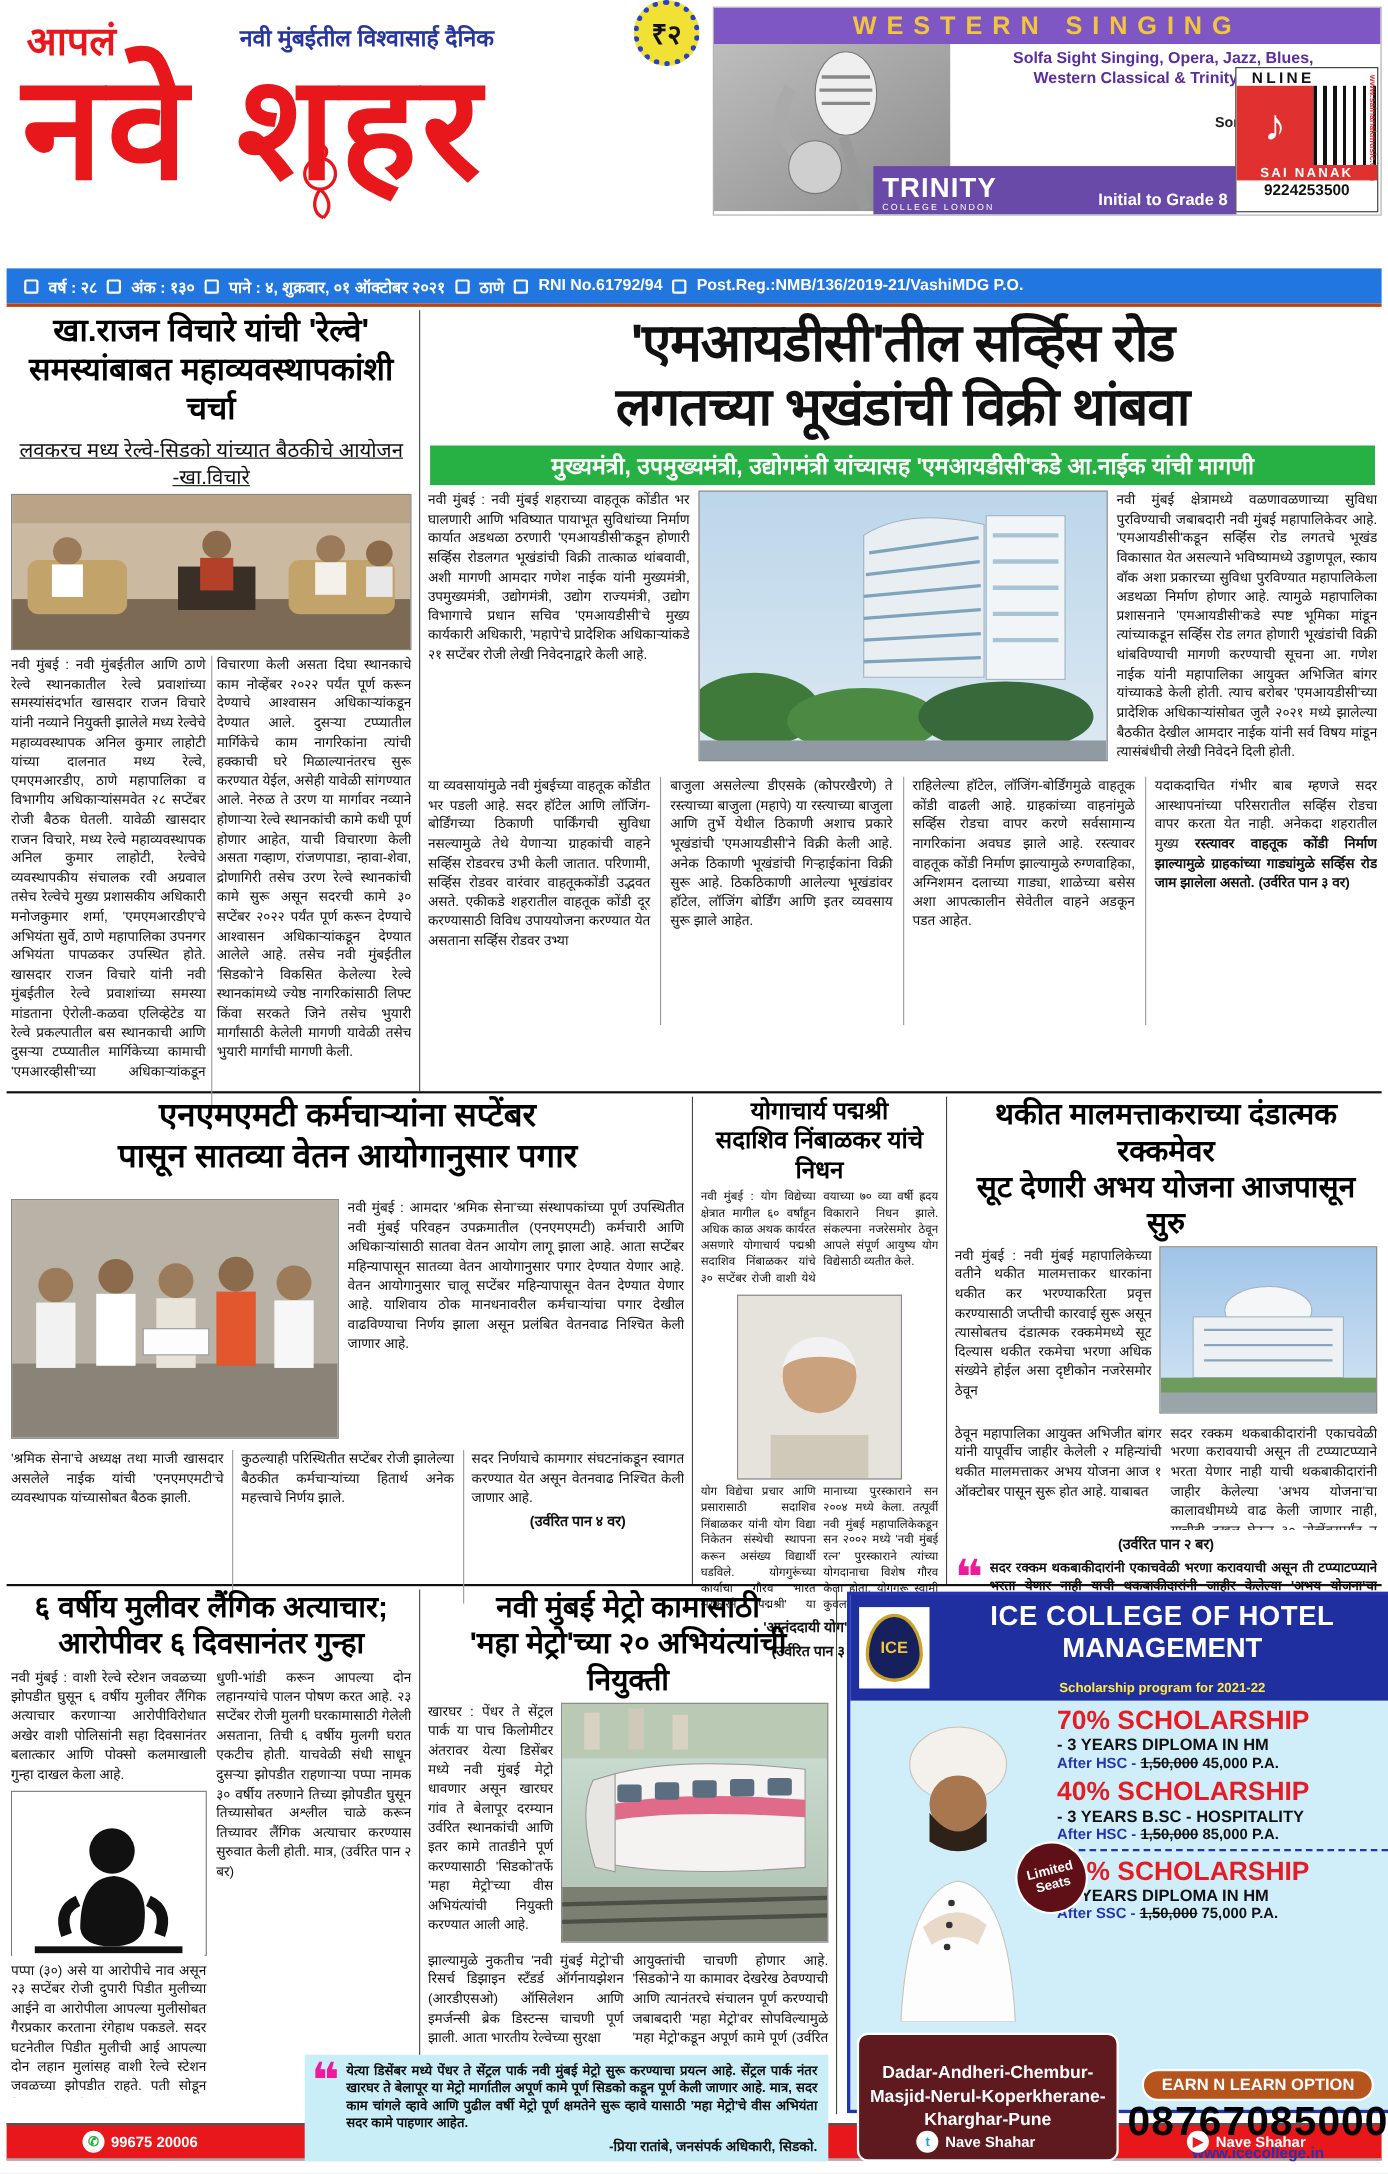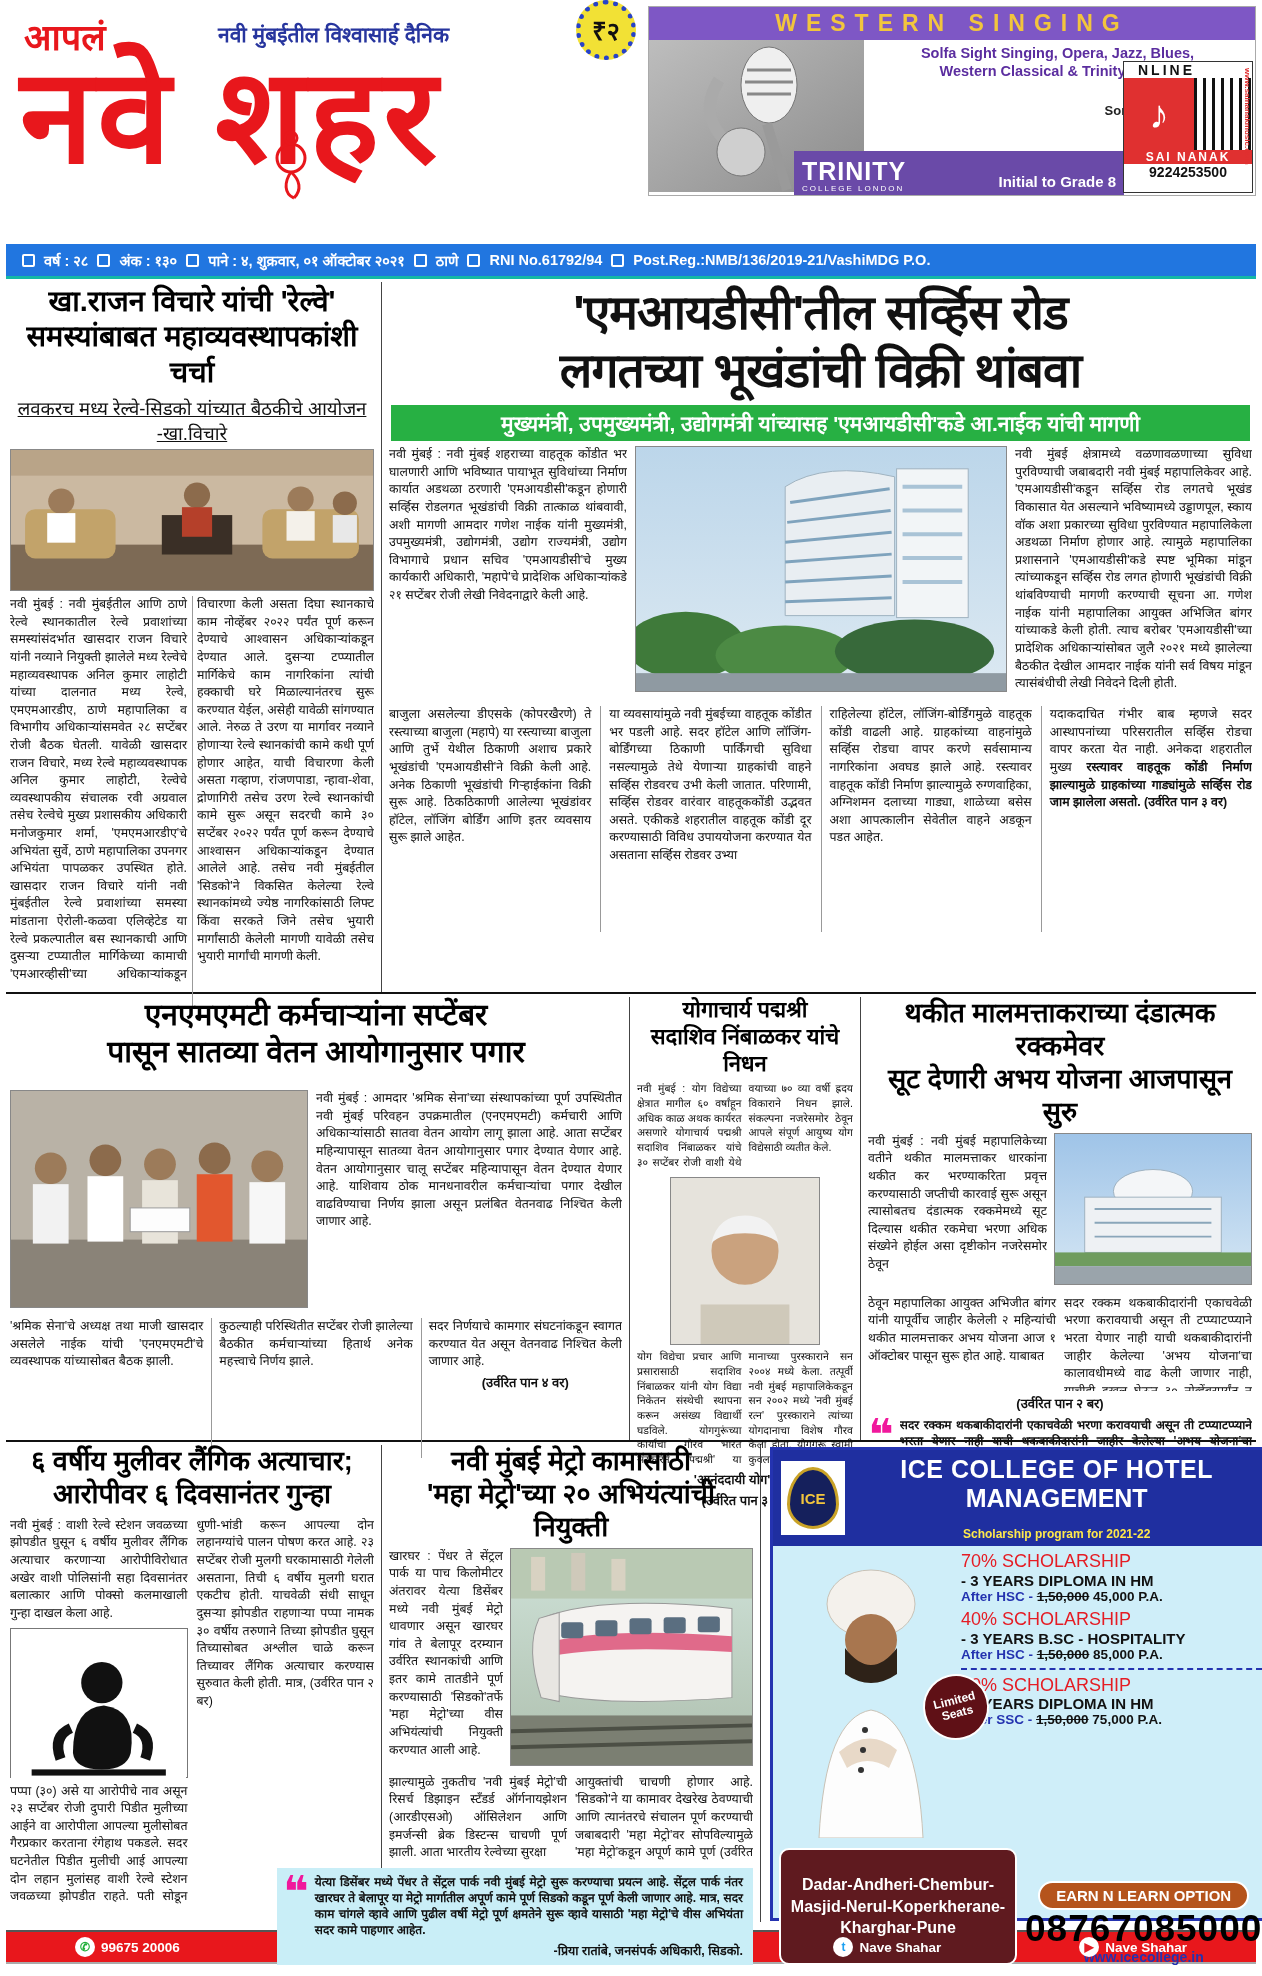--- a/index.html
+++ b/index.html
@@ -28,21 +28,21 @@
   .sai-art{height:72px;display:flex}
   .sai-red{width:70px;background:#e03030;color:#fff;font-size:40px;display:flex;align-items:center;justify-content:center}
   .sai-keys{flex:1;background:repeating-linear-gradient(90deg,#111 0 3px,#fff 3px 9px)}
   .sai-name{background:#e03030;color:#fff;font-weight:900;font-size:12px;text-align:center;letter-spacing:2px}
   .sai-phone{font-weight:900;font-size:14px;text-align:center}
   .sai-site{position:absolute;right:0;top:6px;writing-mode:vertical-rl;font-size:8px;color:#e03030;font-weight:700}
   
   .dateline{height:32px;background:#2176e0;color:#fff;display:flex;align-items:center;gap:9px;padding:0 16px;font-weight:700;font-size:14.5px}
   .chk{width:13px;height:13px;border:2px solid #fff;border-radius:2px;display:inline-block;flex:none}
   
-  .rowA{height:716px;display:flex;border-top:3px solid #14b8a6;padding-top:3px}
+  .rowA{height:716px;display:flex;border-top:3px solid #c2410c;padding-top:3px}
   .rowB{height:448px;display:flex;border-top:2px solid #111;padding-top:3px}
   .rowC{height:482px;display:flex;border-top:2px solid #111;padding-top:3px}
   .vline{width:1px;background:#444;margin:0 3px;flex:none}
   .colL{width:372px;flex:none;padding:2px 4px}
   .colR{flex:1;padding:2px 4px;position:relative}
   .h-art{font-weight:900;text-align:center;line-height:1.22;color:#000}
   .h-railway{font-size:29px}
   .sub-railway{font-size:18.5px;font-weight:400;text-align:center;text-decoration:underline;margin:5px 0 4px}
   .h-main{font-size:48px;font-weight:900;text-align:center;line-height:1.2;letter-spacing:-1px}
   .green-band{background:#27b043;color:#fff;font-size:21px;font-weight:800;text-align:center;padding:4px 0;margin:6px 2px 5px}
@@ -103,21 +103,21 @@
   .ice-head{background:#1f2fa0;color:#fff;display:flex;gap:8px;padding:5px 8px;align-items:center}
   .ice-logo{width:64px;height:74px;background:#fff;flex:none;display:flex;align-items:center;justify-content:center}
   .ice-crest{width:52px;height:62px;background:#15205c;border-radius:50% 50% 50% 50%/60% 60% 40% 40%;color:#f2c53d;font-weight:900;font-size:15px;display:flex;align-items:center;justify-content:center;border:3px solid #c9a227}
   .ice-ht{flex:1;text-align:center}
   .ice-ht .l1{font-size:25px;font-weight:900;letter-spacing:.5px}
   .ice-ht .l2{font-size:25px;font-weight:900}
   .ice-ht .l3{color:#ffe94a;font-size:12px;font-weight:800;margin-top:14px}
   .ice-body{flex:1;display:flex;position:relative;padding:6px}
   .chef{width:178px;flex:none;height:286px}
   .offers{flex:1;padding-left:4px}
-  .off .pct{color:#e51c24;font-size:18px;font-weight:400;line-height:1.1}
+  .off .pct{color:#e51c24;font-size:24px;font-weight:700;line-height:1.1}
   .off .ln{font-size:15px;font-weight:800;color:#111}
   .off .af{font-size:13.5px;font-weight:800;color:#111;margin-bottom:6px}
   .off .af .hsc{color:#2433b0}
   .off .af .old{text-decoration:line-through;font-weight:700}
   .dash{border-top:2px dashed #2433b0;margin:6px 0}
   .limited{position:absolute;left:150px;top:128px;width:66px;height:66px;border-radius:50%;background:#5f1016;color:#fff;display:flex;flex-direction:column;align-items:center;justify-content:center;font-weight:800;font-size:12px;transform:rotate(-14deg);line-height:1.1;border:2px solid #fff}
   .ice-bot{display:flex;gap:8px;padding:4px 6px 8px;align-items:flex-end}
   .loc-box{width:238px;flex:none;background:#5f1a1f;color:#fff;border-radius:10px;text-align:center;font-weight:800;font-size:16px;line-height:1.35;padding:24px 4px;border:2px solid #fff}
   .ice-right{flex:1;text-align:center}
   .earn{display:inline-block;background:#b5541c;color:#fff;font-weight:800;font-size:15px;border-radius:16px;padding:4px 16px;border:2px solid #fff}
@@ -286,22 +286,22 @@
               </g>
             <ellipse cx="50" cy="200" rx="60" ry="34" fill="#3f7a3a"></ellipse>
             <ellipse cx="150" cy="210" rx="70" ry="30" fill="#4c8a44"></ellipse>
             <ellipse cx="280" cy="206" rx="80" ry="32" fill="#37693a"></ellipse>
             <rect y="228" width="372" height="18" fill="#8f9aa2"></rect>
           </svg>
         </div>
         <div class="z1r body-txt">नवी मुंबई क्षेत्रामध्ये वळणावळणाच्या सुविधा पुरविण्याची जबाबदारी नवी मुंबई महापालिकेवर आहे. 'एमआयडीसी'कडून सर्व्हिस रोड लगतचे भूखंड विकासात येत असल्याने भविष्यामध्ये उड्डाणपूल, स्काय वॉक अशा प्रकारच्या सुविधा पुरविण्यात महापालिकेला अडथळा निर्माण होणार आहे. त्यामुळे महापालिका प्रशासनाने 'एमआयडीसी'कडे स्पष्ट भूमिका मांडून त्यांच्याकडून सर्व्हिस रोड लगत होणारी भूखंडांची विक्री थांबविण्याची मागणी करण्याची सूचना आ. गणेश नाईक यांनी महापालिका आयुक्त अभिजित बांगर यांच्याकडे केली होती. त्याच बरोबर 'एमआयडीसी'च्या प्रादेशिक अधिकाऱ्यांसोबत जुलै २०२१ मध्ये झालेल्या बैठकीत देखील आमदार नाईक यांनी सर्व विषय मांडून त्यासंबंधीची लेखी निवेदने दिली होती.</div>
       </div>
       <div class="zone2 body-txt">
+        <div><span>या व्यवसायांमुळे नवी मुंबईच्या वाहतूक कोंडीत भर पडली आहे. सदर हॉटेल आणि लॉजिंग-बोर्डिंगच्या ठिकाणी पार्किंगची सुविधा नसल्यामुळे तेथे येणाऱ्या ग्राहकांची वाहने सर्व्हिस रोडवरच उभी केली जातात. परिणामी, सर्व्हिस रोडवर वारंवार वाहतूककोंडी उद्भवत असते. एकीकडे शहरातील वाहतूक कोंडी दूर करण्यासाठी विविध उपाययोजना करण्यात येत असताना सर्व्हिस रोडवर उभ्या</span></div>
         <div><span>बाजुला असलेल्या डीएसके (कोपरखैरणे) ते रस्त्याच्या बाजुला (महापे) या रस्त्याच्या बाजुला आणि तुर्भे येथील ठिकाणी अशाच प्रकारे भूखंडांची 'एमआयडीसी'ने विक्री केली आहे. अनेक ठिकाणी भूखंडांची गिऱ्हाईकांना विक्री सुरू आहे. ठिकठिकाणी आलेल्या भूखंडांवर हॉटेल, लॉजिंग बोर्डिंग आणि इतर व्यवसाय सुरू झाले आहेत.</span></div>
-        <div><span>या व्यवसायांमुळे नवी मुंबईच्या वाहतूक कोंडीत भर पडली आहे. सदर हॉटेल आणि लॉजिंग-बोर्डिंगच्या ठिकाणी पार्किंगची सुविधा नसल्यामुळे तेथे येणाऱ्या ग्राहकांची वाहने सर्व्हिस रोडवरच उभी केली जातात. परिणामी, सर्व्हिस रोडवर वारंवार वाहतूककोंडी उद्भवत असते. एकीकडे शहरातील वाहतूक कोंडी दूर करण्यासाठी विविध उपाययोजना करण्यात येत असताना सर्व्हिस रोडवर उभ्या</span></div>
         <div><span>राहिलेल्या हॉटेल, लॉजिंग-बोर्डिंगमुळे वाहतूक कोंडी वाढली आहे. ग्राहकांच्या वाहनांमुळे सर्व्हिस रोडचा वापर करणे सर्वसामान्य नागरिकांना अवघड झाले आहे.</span> <span>रस्त्यावर वाहतूक कोंडी निर्माण झाल्यामुळे रुग्णवाहिका, अग्निशमन दलाच्या गाड्या, शाळेच्या बसेस अशा आपत्कालीन सेवेतील वाहने अडकून पडत आहेत.</span></div>
         <div><span>यदाकदाचित गंभीर बाब म्हणजे सदर आस्थापनांच्या परिसरातील सर्व्हिस रोडचा वापर करता येत नाही. अनेकदा शहरातील मुख्य</span> <b>रस्त्यावर वाहतूक कोंडी निर्माण झाल्यामुळे ग्राहकांच्या गाड्यांमुळे सर्व्हिस रोड जाम झालेला असतो. (उर्वरित पान ३ वर)</b></div>
       </div>
     </article>
   </section>
 
   <section class="rowB">
 
     <article class="B1">
       <h2 class="h-art h-nmmt">एनएमएमटी कर्मचाऱ्यांना सप्टेंबर</h2>

